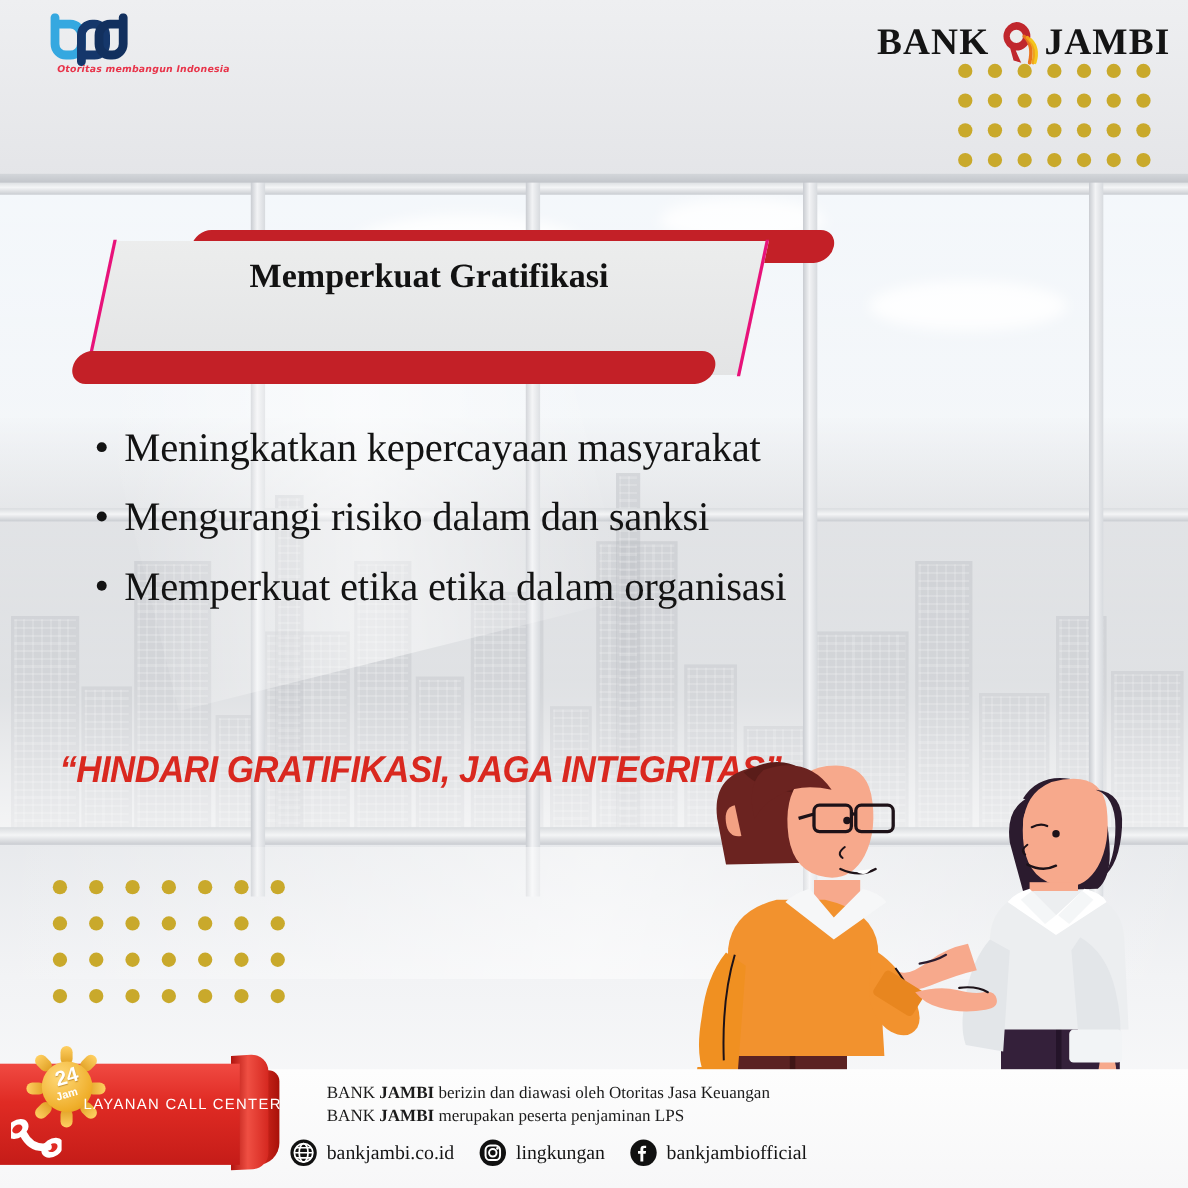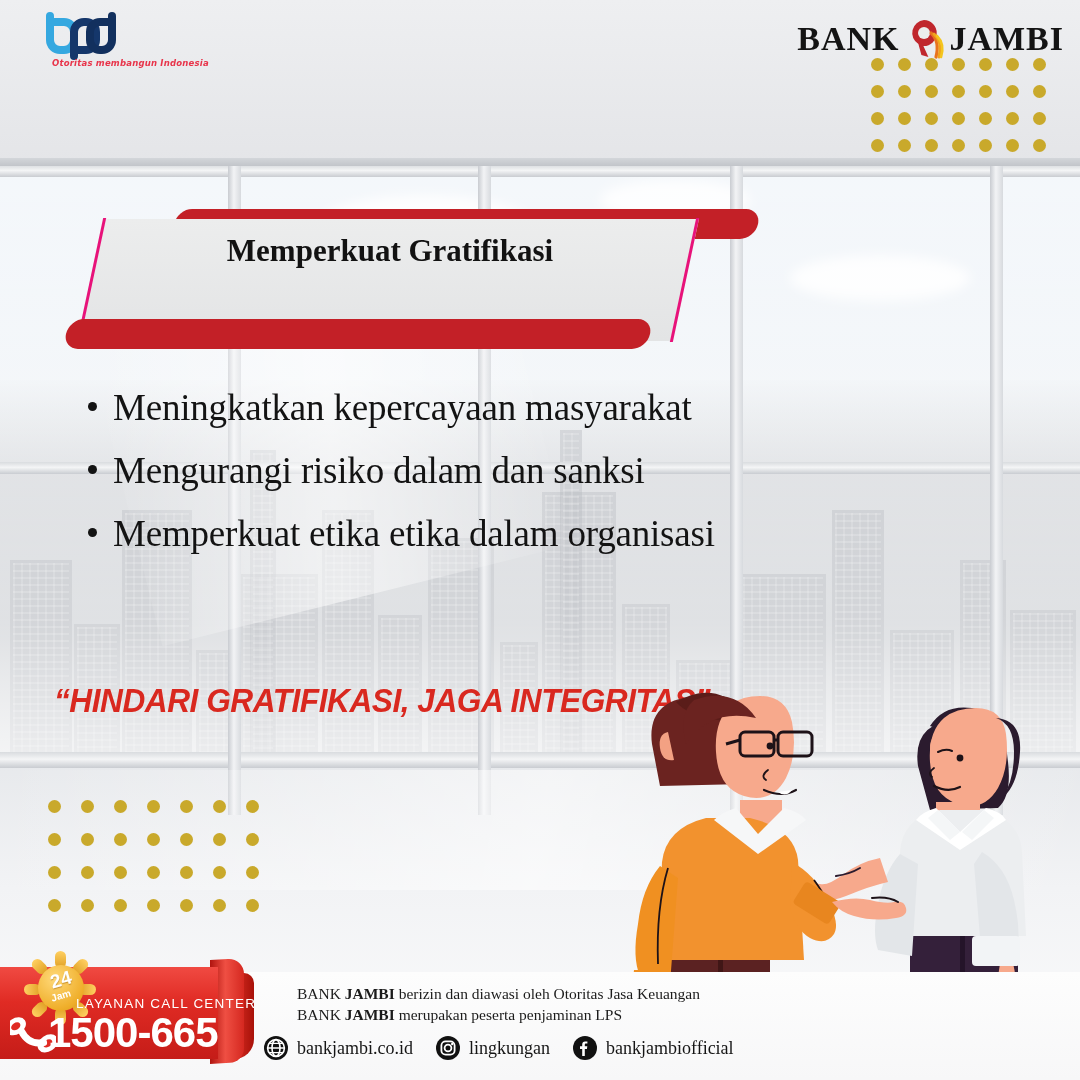--- a/index.html
+++ b/index.html
@@ -387,21 +387,20 @@
           <ellipse cx="13" cy="9" rx="11" ry="8" fill="#ffffff"></ellipse>
           <ellipse cx="13" cy="9" rx="5" ry="3.5" fill="#e02b24"></ellipse>
           <ellipse cx="30" cy="41" rx="11" ry="8" fill="#ffffff"></ellipse>
           <ellipse cx="30" cy="41" rx="5" ry="3.5" fill="#e02b24"></ellipse>
           <path d="M15 16 q-2 16 12 22" stroke="#ffffff" stroke-width="7" fill="none" stroke-linecap="round"></path>
         </g>
       </svg>
     </span>
 
     <span class="rb-label">LAYANAN CALL CENTER</span>
-    <span class="rb-num">1500-665</span>
   </div>
 
   <div class="disc">
     <div>
       <span>BANK </span><b>JAMBI</b><span> berizin dan diawasi oleh Otoritas Jasa Keuangan</span>
     </div>
     <div>
       <span>BANK </span><b>JAMBI</b><span> merupakan peserta penjaminan LPS</span>
     </div>
   </div>

